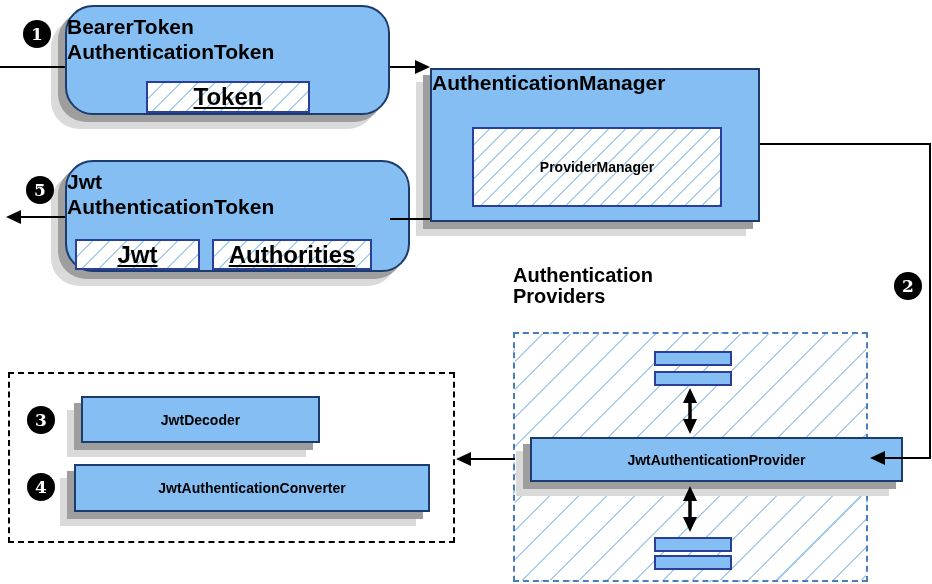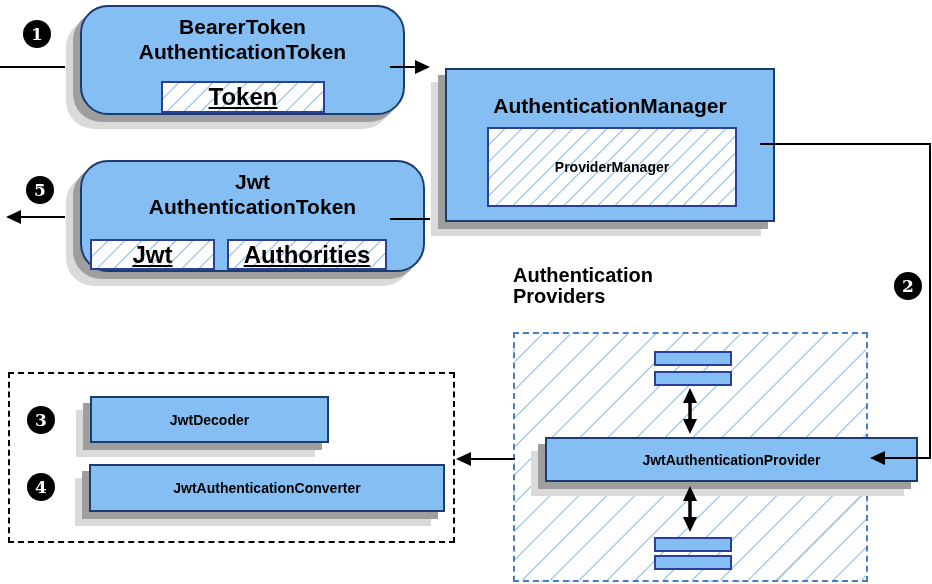--- a/index.html
+++ b/index.html
@@ -2,29 +2,28 @@
 <html style="--box-fill: #85BEF2; --box-border: #1C3C6E; --inner-border: #2A3F99; --hatch-line: #A9CDEF; --provider-dash: #4B7DBE; --shadow-dark: #9E9E9E; --shadow-light: #DADADA; --badge-bg: #000000; --badge-fg: #FFFFFF;"><head>
 <meta charset="utf-8">
 <style>
   html,body{margin:0;padding:0;background:#fff;}
   .canvas{
     position:relative;width:932px;height:584px;background:#fff;
     font-family:"Liberation Sans",sans-serif;font-weight:bold;color:#000;
     overflow:hidden;
   }
   .node{
-    position:absolute;box-sizing:border-box;text-align:center;
+    position:absolute;box-sizing:border-box;text-align:left;
     background:var(--box-fill,#85BEF2);
     border:2px solid var(--box-border,#1C3C6E);
     box-shadow:-7px 7px 0 var(--shadow-dark,#9e9e9e),-14px 14px 0 var(--shadow-light,#dadada);
-    margin-left:15px;
   }
   .rounded{border-radius:28px;}
   .title{font-size:21px;line-height:25px;white-space:nowrap;}
-  .pt7{padding-top:7px;} .pt13{padding-top:23px;}
+  .pt7{padding-top:7px;} .pt13{padding-top:0;}
   .center{display:flex;align-items:center;justify-content:center;}
   .label-lg{font-size:14px;white-space:nowrap;}
   .label-inner{font-size:24px;white-space:nowrap;text-decoration:underline;}
   .hatch{
     position:absolute;box-sizing:border-box;
     background-color:#fff;
     background-image:repeating-linear-gradient(135deg,
       transparent 0,transparent 10.5px,
       var(--hatch-line,#A9CDEF) 10.5px,var(--hatch-line,#A9CDEF) 12px);
     border:2px solid var(--inner-border,#2A3F99);
@@ -104,21 +103,21 @@
     <div class="prov-rect" style="left:139px;top:17px;"></div>
     <div class="prov-rect" style="left:139px;top:37px;"></div>
     <div class="node center" style="left:15px;top:103px;width:373px;height:45px;">
       <span class="label-lg">JwtAuthenticationProvider</span>
     </div>
     <div class="prov-rect" style="left:139px;top:203px;"></div>
     <div class="prov-rect" style="left:139px;top:221px;"></div>
   </div>
 
   <div class="dashed-black" style="left:8px;top:372px;width:447px;height:171px;">
-    <div class="node center" style="left:65px;top:22px;width:239px;height:47px;">
+    <div class="node center" style="left:71px;top:22px;width:239px;height:47px;">
       <span class="label-lg">JwtDecoder</span>
     </div>
     <div class="node center" style="left:64px;top:90px;width:356px;height:48px;">
       <span class="label-lg">JwtAuthenticationConverter</span>
     </div>
   </div>
 
   <svg class="overlay" width="932" height="584" viewBox="0 0 932 584">
 
     <line x1="0" y1="67" x2="65" y2="67"></line>

